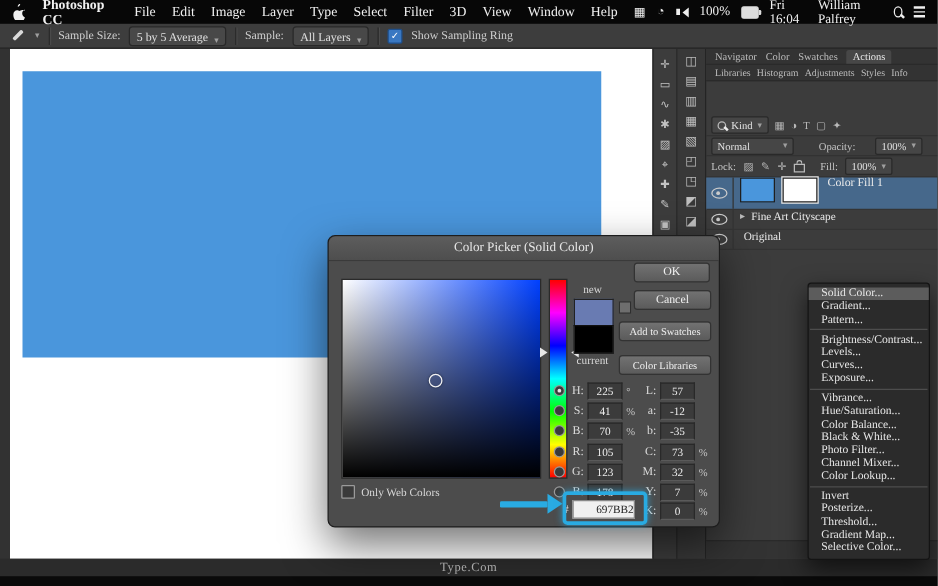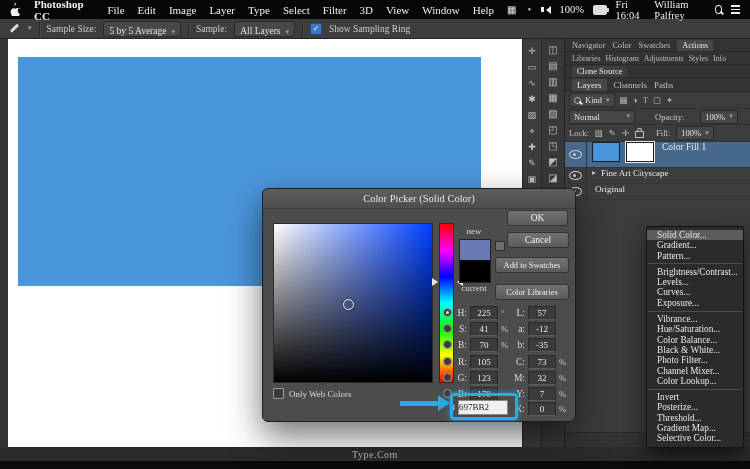--- a/index.html
+++ b/index.html
@@ -91,21 +91,21 @@
   .dbtn{position:absolute;height:16px;background:linear-gradient(#727272,#5b5b5b);border:1px solid #333;
         border-radius:3px;color:#f0f0f0;font-size:9.5px;display:flex;align-items:center;justify-content:center;box-sizing:border-box}
   .drow{position:absolute;height:13px;display:flex;align-items:center;gap:3px}
   .radio{width:7px;height:7px;border:1px solid #9a9a9a;border-radius:50%;background:#3a3a3a;position:relative;flex:none}
   .radio.on::after{content:"";position:absolute;left:1.5px;top:1.5px;width:3px;height:3px;border-radius:50%;background:#e8e8e8}
   .dlabel{width:12px;font-size:9.5px;color:#dcdcdc;text-align:right;flex:none}
   .dfield{width:26px;height:12px;background:#3b3b3b;border:1px solid #292929;border-bottom-color:#5a5a5a;
           font-size:9px;color:#ececec;text-align:center;line-height:12px;flex:none}
   .dunit{width:10px;font-size:8.5px;color:#c9c9c9;flex:none}
   .hexfield{width:48px;height:13px;background:#f0f0f0;border:1px solid #888;font-size:9px;color:#222;
-            text-align:left;line-height:13px;flex:none}
+            text-align:right;line-height:13px;flex:none}
   .dcheck{width:9px;height:9px;background:#3a3a3a;border:1px solid #9a9a9a;border-radius:1px;flex:none}
   
   .ctxmenu{left:646px;top:226px;width:98px;background:#2b2b2b;border:1px solid #141414;border-radius:3px;
            box-shadow:0 8px 20px rgba(0,0,0,.6);z-index:50;padding:3px 0;box-sizing:border-box}
   .mi{font-size:9.3px;line-height:10.3px;color:#e6e6e6;padding:0 6px 0 10px;white-space:nowrap}
   .mi.sel{background:#5c5c5c}
   .msep{height:1px;background:#4d4d4d;margin:2.5px 1px}
   
   .annbox{left:450px;top:393px;width:62px;height:21px;border:3px solid #29abe2;border-radius:4px;z-index:60;
           box-shadow:0 0 6px rgba(41,171,226,.7)}
@@ -219,28 +219,20 @@
       <span>Swatches</span>
       <span class="tab-active">Actions</span>
     </div>
     <div class="prow tabsrow" style="top:13px;height:13px;font-size:7.9px;gap:5px">
       <span>Libraries</span>
       <span>Histogram</span>
       <span>Adjustments</span>
       <span>Styles</span>
       <span>Info</span>
     </div>
-    <div class="prow tabsrow" style="top:26px;height:13px">
-      <span class="tab-active" style="background:#3f3f3f">Clone Source</span>
-    </div>
-    <div class="prow tabsrow" style="top:39px;height:14px;font-size:9px">
-      <span class="tab-active">Layers</span>
-      <span>Channels</span>
-      <span>Paths</span>
-    </div>
 
     <div class="prow" style="top:53px;height:17px;padding:0 4px;gap:5px;border-bottom:1px solid #323232">
       <span class="pdd">
         <span class="spot" style="width:5px;height:5px;border-color:#bbb"></span>
         <span>Kind</span>
         <span class="caret">▾</span>
       </span>
       <span class="fico">▦</span>
       <span class="fico">◑</span>
       <span class="fico">T</span>

